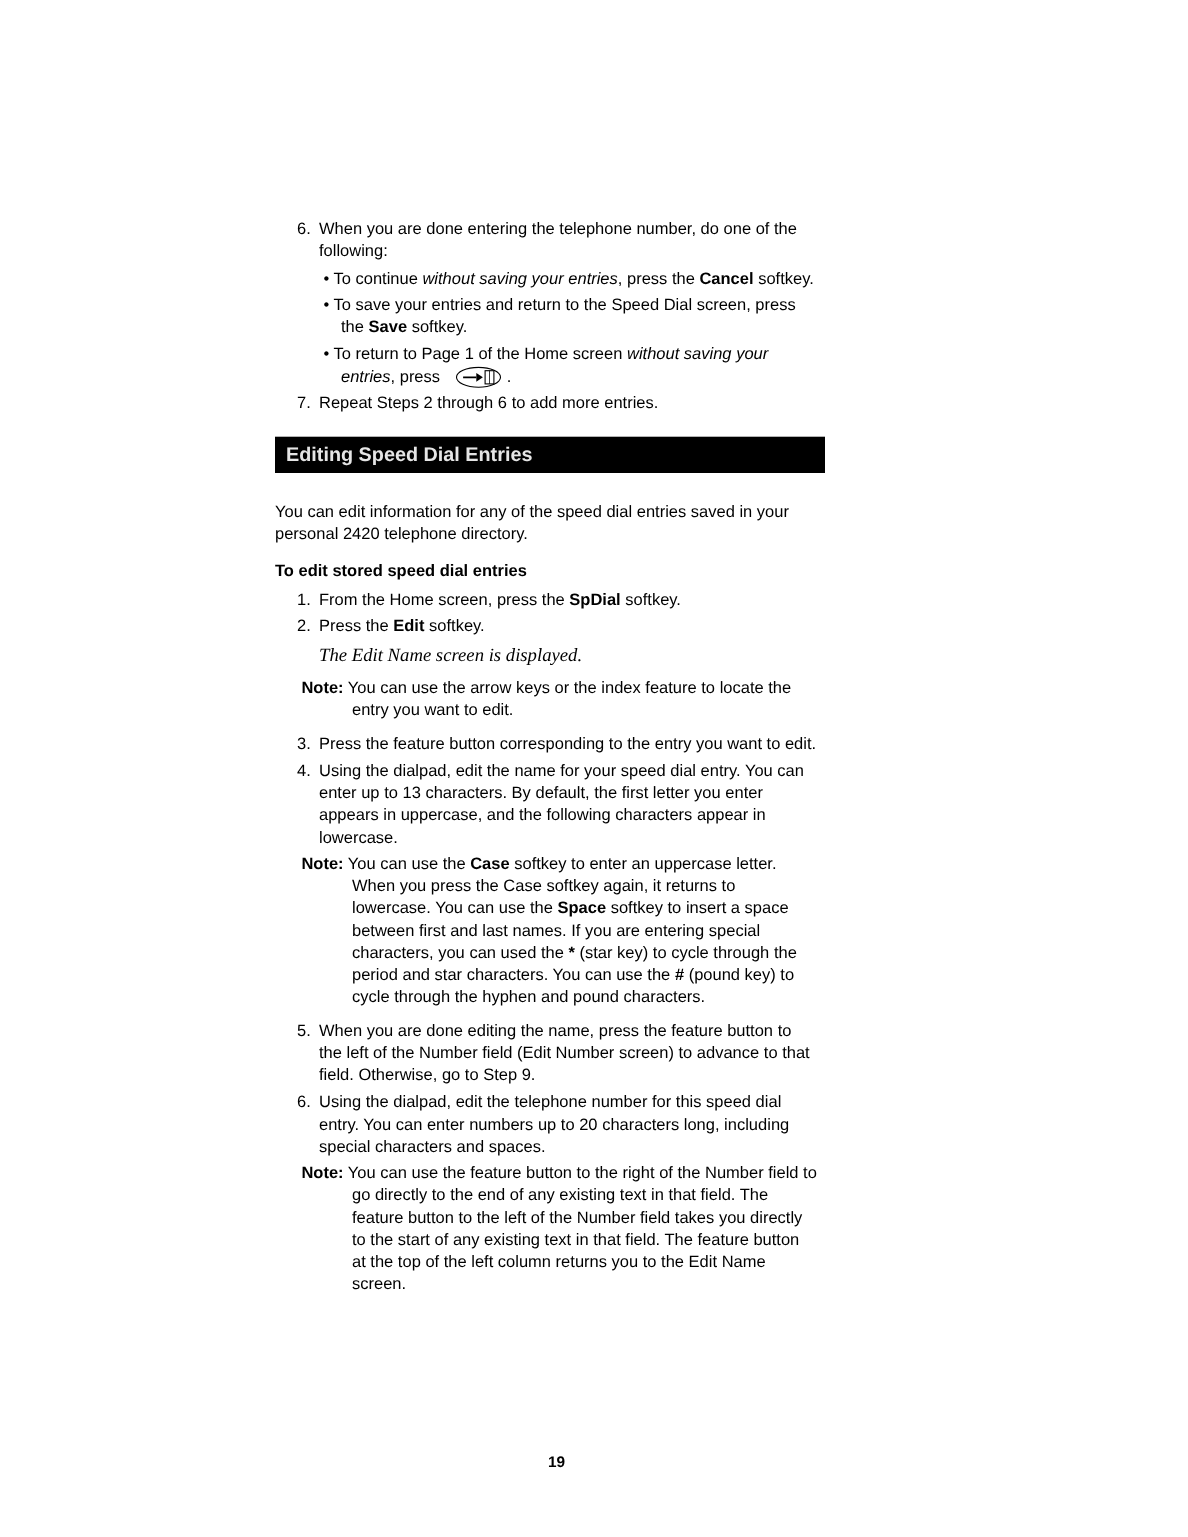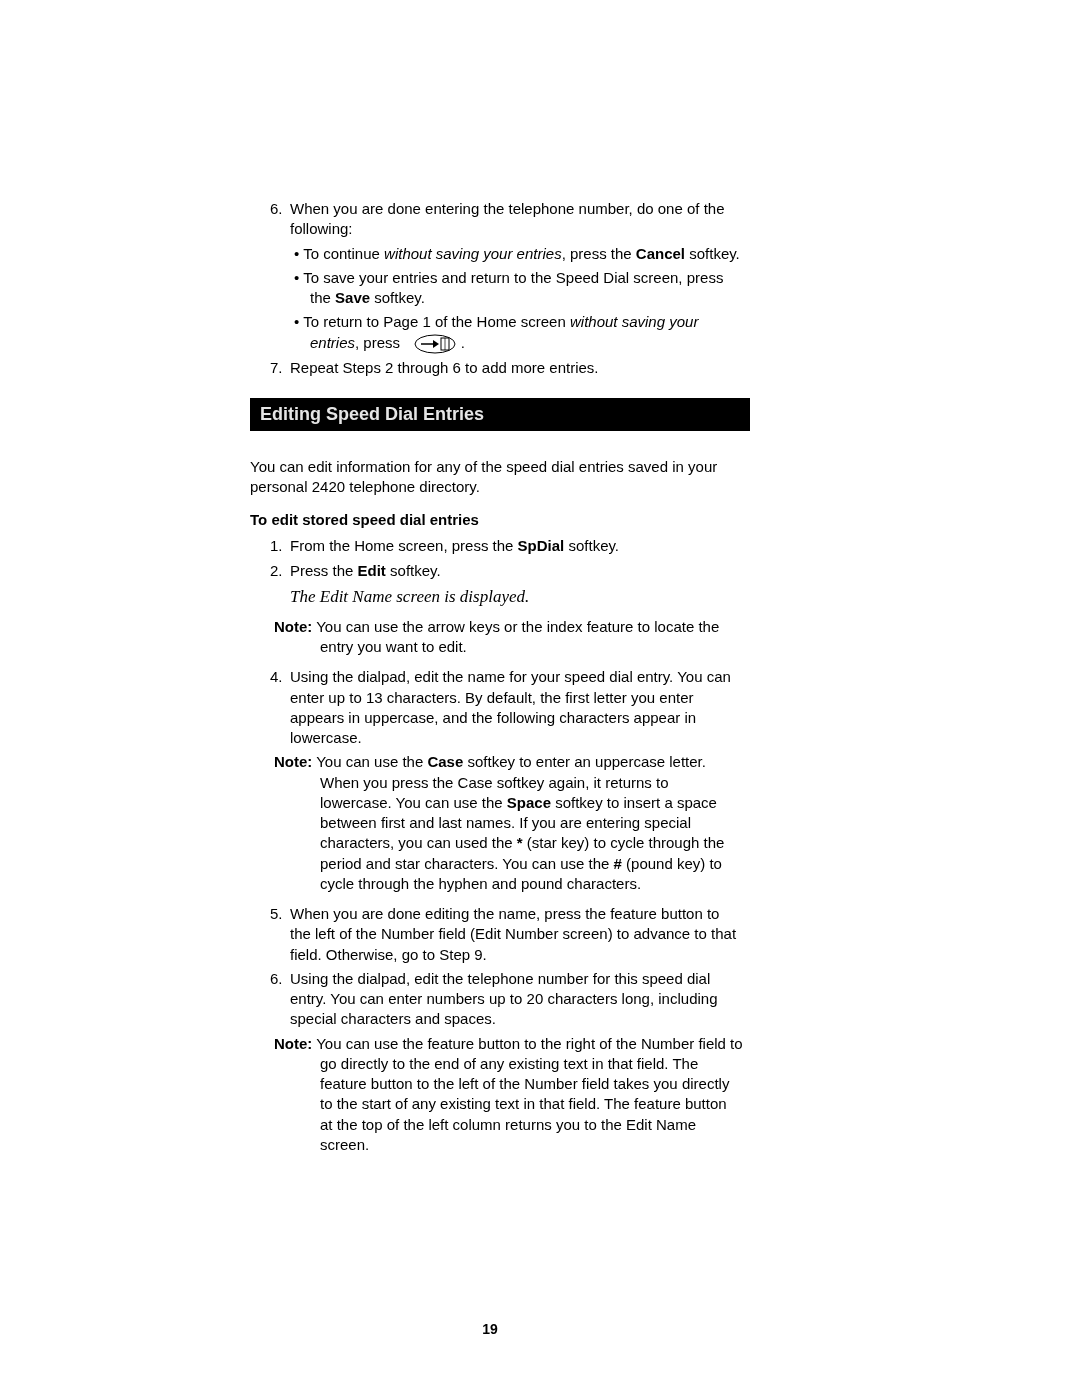--- a/index.html
+++ b/index.html
@@ -54,21 +54,21 @@
   .note-block .label { font-weight: bold; }
   .exit-icon {
     display:inline-block;
     vertical-align: middle;
   }
   .exit-icon svg { display:block; }
   .pagenum {
     position:absolute;
     bottom: 60px;
     width:980px;
-    left:0;
+    left:16px;
     text-align:center;
     font-weight:bold;
     font-size:14px;
   }
   b { font-weight:bold; }
   em.i { font-style: italic; }
   .cont-ol .ol-item { margin-left: 40px; text-indent:-20px;}
   .cont-ol .bullet { margin-left: 60px; }
 
   
@@ -124,20 +124,23 @@
     </div>
 
     <div class="ol-item">
       <span class="num">2.</span><span>Press the </span><b>Edit</b><span> softkey.</span>
     </div>
     <div class="result-italic">The Edit Name screen is displayed.</div>
     <div class="note-block note-indent">
       <span class="label">Note:</span><span>  You can use the arrow keys or the index feature to locate the entry you want to edit.</span>
     </div>
 
+    <div class="ol-item">
+      <span class="num">3.</span><span>Press the feature button corresponding to the entry you want to edit.</span>
+    </div>
 
     <div class="ol-item">
       <span class="num">4.</span><span>Using the dialpad, edit the name for your speed dial entry. You can enter up to 13 characters. By default, the first letter you enter appears in uppercase, and the following characters appear in lowercase.</span>
     </div>
     <div class="note-block note-indent">
       <span class="label">Note:</span><span>  You can use the </span><b>Case</b><span> softkey to enter an uppercase letter. When you press the Case softkey again, it returns to lowercase. You can use the </span><b>Space</b><span> softkey to insert a space between first and last names. If you are entering special characters, you can used the </span><b>*</b><span> (star key) to cycle through the period and star characters. You can use the </span><b>#</b><span> (pound key) to cycle through the hyphen and pound characters.</span>
     </div>
 
     <div class="ol-item">
       <span class="num">5.</span><span>When you are done editing the name, press the feature button to the left of the Number field (Edit Number screen) to advance to that field. Otherwise, go to Step 9.</span>

